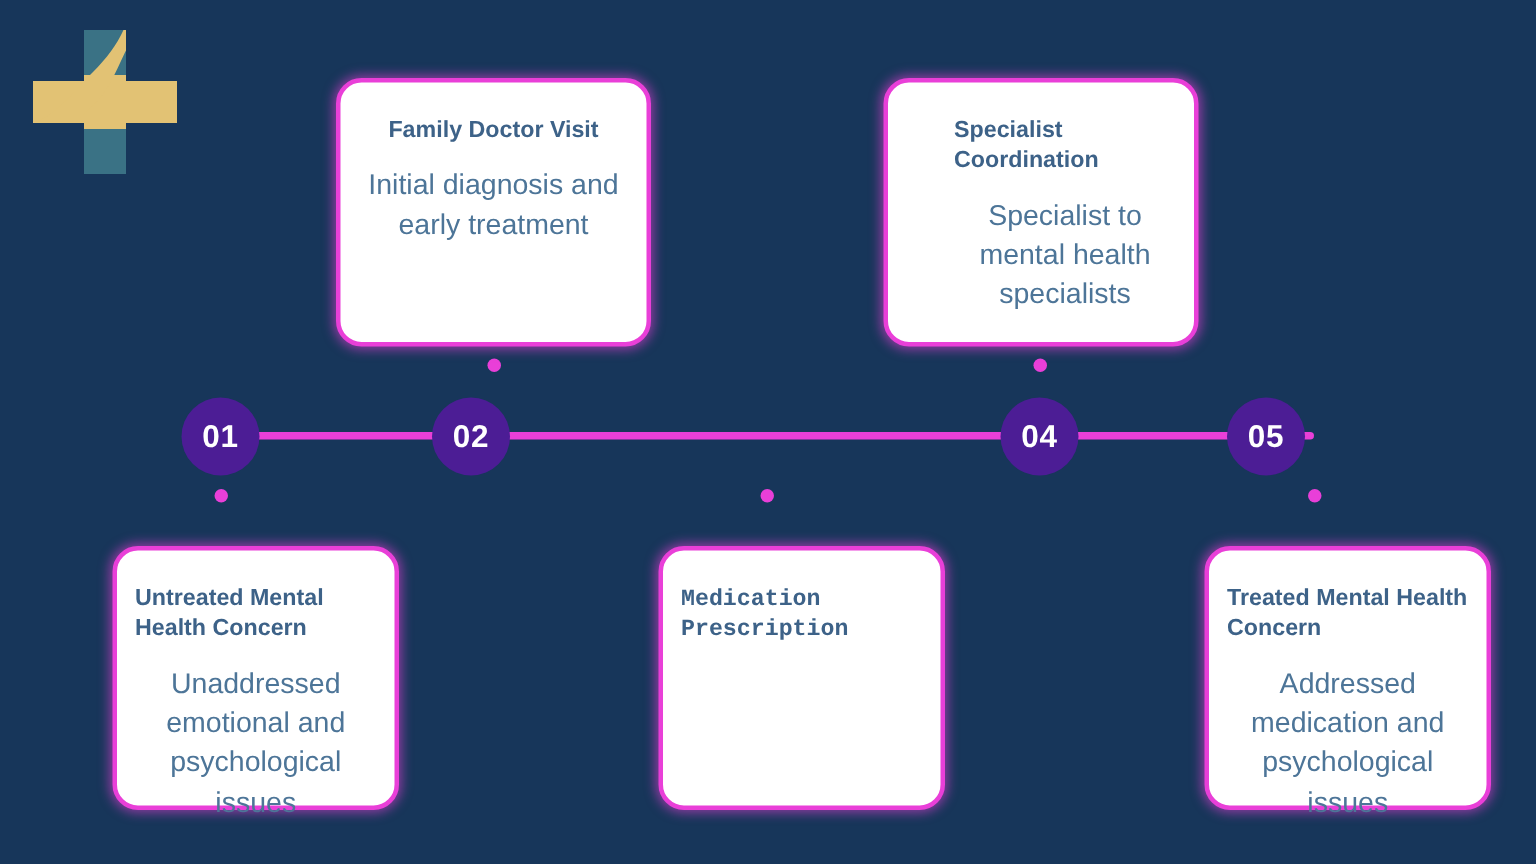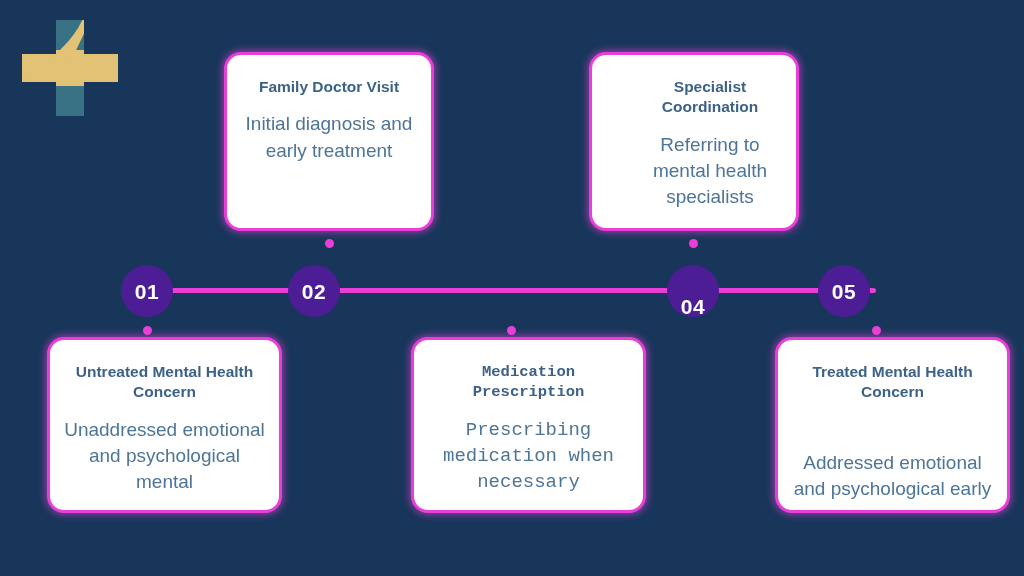--- a/index.html
+++ b/index.html
@@ -77,34 +77,33 @@
     display: flex;
     flex-direction: column;
     align-items: center;
     padding: 22px 12px 10px 12px;
   }
   .card-title {
     color: #3d6288;
     font-size: 15.5px;
     font-weight: bold;
     line-height: 1.32;
-    text-align: center;
     margin: 0;
   }
   .card-desc {
     color: #4d7598;
     font-size: 19px;
     font-weight: normal;
     line-height: 1.38;
     text-align: center;
     margin: 14px 0 0 0;
   }
 
   .card.top    { width: 210px; height: 179px; top: 52px; }
-  .card.bottom { width: 235px; height: 176px; top: 337px; }
+  .card.bottom { width: 191px; height: 176px; top: 364px; margin-left: 28px; }
 </style>
 </head>
 <body>
 
 <div id="stage">
 
   <div id="logo">
     <svg width="96" height="96" viewBox="0 0 96 96" xmlns="http://www.w3.org/2000/svg">
       <defs>
         <clipPath id="crossClip">
@@ -125,51 +124,50 @@
   </div>
 
   <div class="timeline-line"></div>
 
   <div class="node" style="left:147px; top:291px;">
     <span>01</span>
   </div>
   <div class="node" style="left:314px; top:291px;">
     <span>02</span>
   </div>
-  <div class="node" style="left:693px; top:291px;align-items:flex-end;">
+  <div class="node" style="left:693px; top:291px;">
     <span>04</span>
   </div>
   <div class="node" style="left:844px; top:291px;">
     <span>05</span>
   </div>
 
   <div class="dot" style="left:147px; top:330px;"></div>
   <div class="dot" style="left:329px; top:243px;"></div>
   <div class="dot" style="left:511px; top:330px;"></div>
   <div class="dot" style="left:693px; top:243px;"></div>
   <div class="dot" style="left:876px; top:330px;"></div>
 
   <div class="card top" style="left:224px;">
     <p class="card-title">Family Doctor Visit</p>
     <p class="card-desc">Initial diagnosis and early treatment</p>
   </div>
 
   <div class="card top" style="left:589px;padding-left:44px;">
     <p class="card-title">Specialist Coordination</p>
-    <p class="card-desc">Referring to mental health specialists</p>
+    <p class="card-desc">Specialist to mental health specialists</p>
   </div>
 
   <div class="card bottom" style="left:47px;">
     <p class="card-title">Untreated Mental Health Concern</p>
-    <p class="card-desc">Unaddressed emotional and psychological mental</p>
+    <p class="card-desc">Unaddressed emotional and psychological issues</p>
   </div>
 
   <div class="card bottom" style="left:411px;font-family:Liberation Mono, monospace;">
     <p class="card-title">Medication Prescription</p>
-    <p class="card-desc">Prescribing medication when necessary</p>
   </div>
 
-  <div class="card bottom" style="left:775px;gap:33px;">
+  <div class="card bottom" style="left:775px;">
     <p class="card-title">Treated Mental Health Concern</p>
-    <p class="card-desc">Addressed emotional and psychological early</p>
+    <p class="card-desc">Addressed medication and psychological issues</p>
   </div>
 
 </div>
 
 </body></html>

